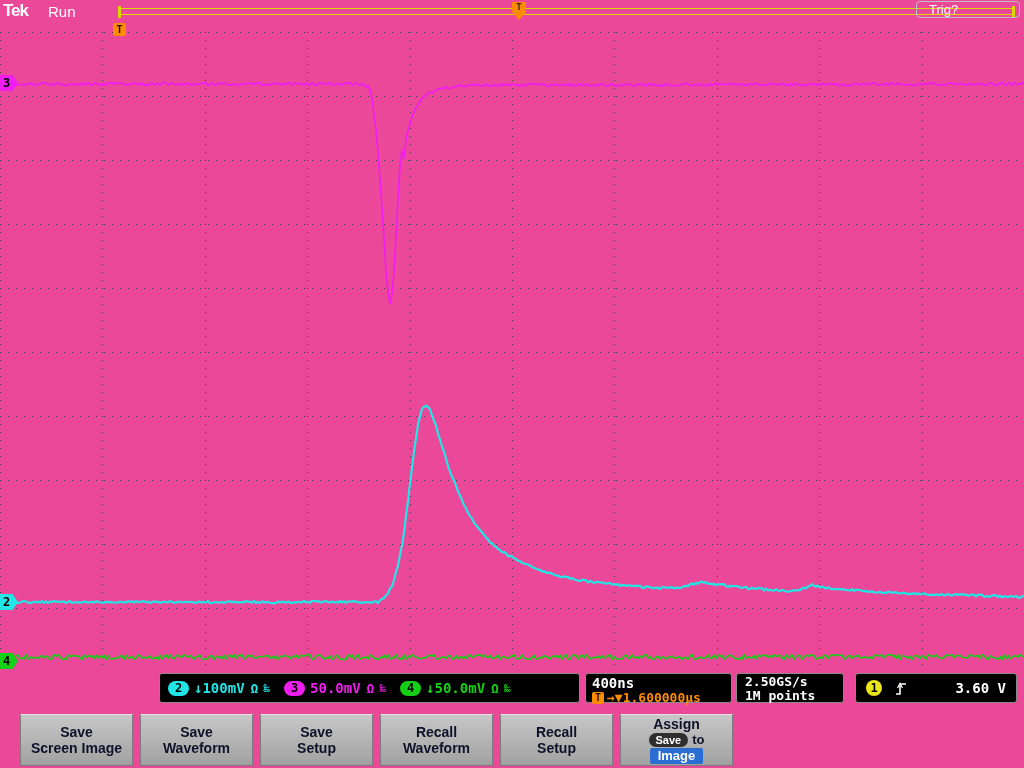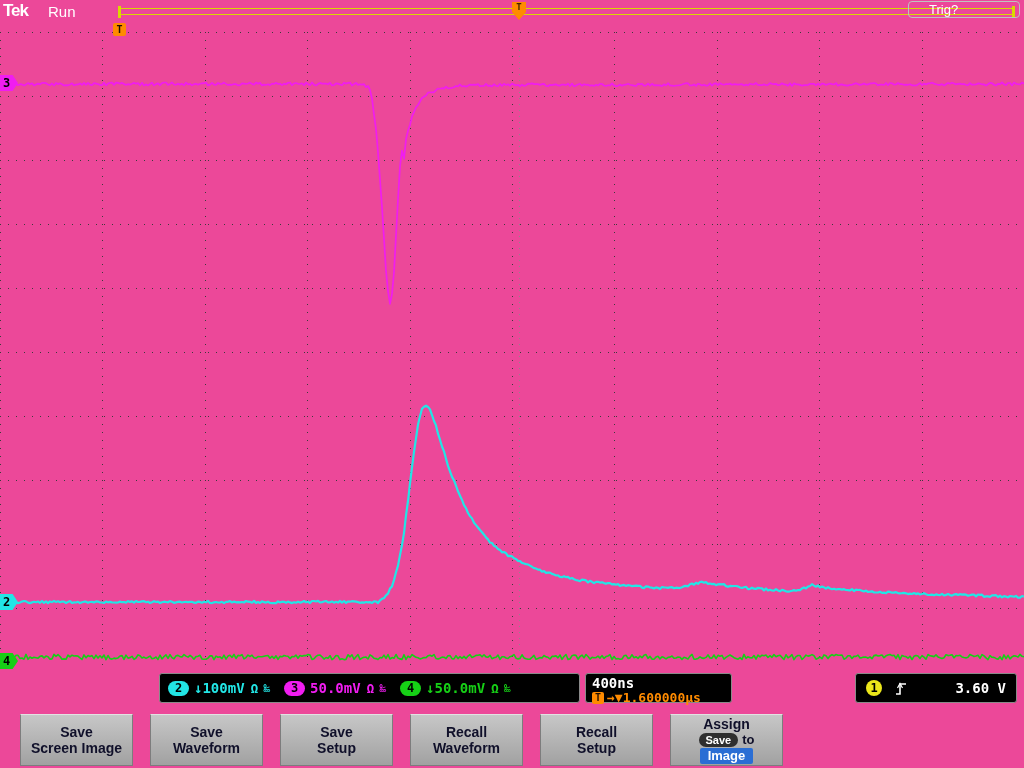--- a/index.html
+++ b/index.html
@@ -11,21 +11,21 @@
   .record-bar{position:absolute;left:118px;top:8px;width:897px;height:7px;border:1px solid #d9d900;box-sizing:border-box;}
   .record-bar .bracket{position:absolute;top:-3px;width:3px;height:12px;background:#d9d900;}
   .record-bar .bracket.left{left:-1px;}
   .record-bar .bracket.right{right:-1px;}
   .expansion-marker{position:absolute;left:512px;top:2px;width:14px;height:18px;background:#ff8b00;
     clip-path:polygon(0 0,100% 0,100% 55%,50% 100%,0 55%);color:#402400;font:bold 9px "DejaVu Sans Mono",monospace;
     text-align:center;line-height:11px;z-index:3;}
   .trig-flag{position:absolute;left:113px;top:23px;width:13px;height:13px;background:#ff8b00;border-radius:2px;
     color:#201000;font:bold 10px "DejaVu Sans Mono",monospace;display:flex;align-items:center;justify-content:center;z-index:3;}
   .trig-status{position:absolute;right:4px;top:1px;width:90px;height:15px;border:1px solid #c0c0c0;border-radius:4px;
-    color:#fff;font:13px/15px "Liberation Sans",sans-serif;padding-left:20px;}
+    color:#fff;font:13px/15px "Liberation Sans",sans-serif;padding-left:12px;}
 
   
   #wave-svg{position:absolute;left:0;top:32px;display:block;}
 
   
   .ch-marker{position:absolute;left:0;width:18px;height:16px;clip-path:polygon(0 0,70% 0,100% 50%,70% 100%,0 100%);
     color:#000;font:bold 12px "DejaVu Sans Mono",monospace;display:flex;align-items:center;padding-left:3px;
     box-sizing:border-box;z-index:2;}
 
   
@@ -42,21 +42,21 @@
   .t-badge{display:inline-flex;width:12px;height:12px;border-radius:2px;align-items:center;justify-content:center;
     color:#201000;font:bold 10px "DejaVu Sans Mono",monospace;}
   .delay-text{font:bold 13px "DejaVu Sans Mono",monospace;white-space:nowrap;}
   .acq-box{left:736px;width:108px;padding:1px 8px;color:#fff;font:bold 13px/14px "DejaVu Sans Mono",monospace;}
   .trig-box{left:855px;width:162px;display:flex;align-items:center;padding:0 10px;gap:12px;}
   .trig-src-badge{display:inline-flex;width:16px;height:16px;border-radius:50%;align-items:center;justify-content:center;
     color:#000;font:bold 12px "DejaVu Sans Mono",monospace;}
   .trig-level{color:#fff;font:bold 14px "DejaVu Sans Mono",monospace;margin-left:auto;}
 
   
-  .menu{position:absolute;left:20px;top:714px;display:flex;gap:17px;}
+  .menu{position:absolute;left:20px;top:714px;display:flex;gap:7px;}
   .menu-btn{width:113px;height:52px;background:linear-gradient(#c7c7c7,#a1a1a1);border:1px solid #7d7d7d;border-top-color:#e2e2e2;
     box-sizing:border-box;display:flex;flex-direction:column;align-items:center;justify-content:center;
     color:#10102a;font:bold 14px/16px "Liberation Sans",sans-serif;text-align:center;cursor:pointer;}
   .menu-btn .l2{white-space:nowrap;}
   .assign-row{display:flex;align-items:center;gap:4px;font-size:13px;line-height:15px;}
   .save-pill{background:#2e2e2e;color:#fff;border-radius:8px;padding:0 7px;font:bold 11px/14px "Liberation Sans",sans-serif;}
   .image-chip{color:#fff;padding:0 8px;border-radius:2px;font:bold 13px/16px "Liberation Sans",sans-serif;margin-top:1px;}
   .datetime{position:absolute;left:903px;top:722px;color:#fff;font:bold 15px/19px "DejaVu Sans Mono",monospace;}
 </style>
 </head>
@@ -126,20 +126,24 @@
   </div>
 
   <div class="readout-box h-box">
     <div class="h-scale">400ns</div>
     <div class="h-delay">
       <span class="t-badge" style="background-color: rgb(255, 139, 0);">T</span>
       <span class="delay-text" style="color: rgb(255, 139, 0); text-align: right;">→▼1.600000µs</span>
     </div>
   </div>
 
+  <div class="readout-box acq-box">
+    <div>2.50GS/s</div>
+    <div>1M points</div>
+  </div>
 
   <div class="readout-box trig-box">
     <span class="trig-src-badge" style="background-color: rgb(236, 231, 26);">1</span>
     <svg class="edge-icon" width="14" height="18">
       <polyline points="2,15 6,15 6,5 12,5" fill="none" stroke="#ffffff" stroke-width="1.6"></polyline>
       <polyline points="3.5,9 6,4.5 8.5,9" fill="none" stroke="#ffffff" stroke-width="1.2"></polyline>
     </svg>
     <span class="trig-level">3.60 V</span>
   </div>
 

